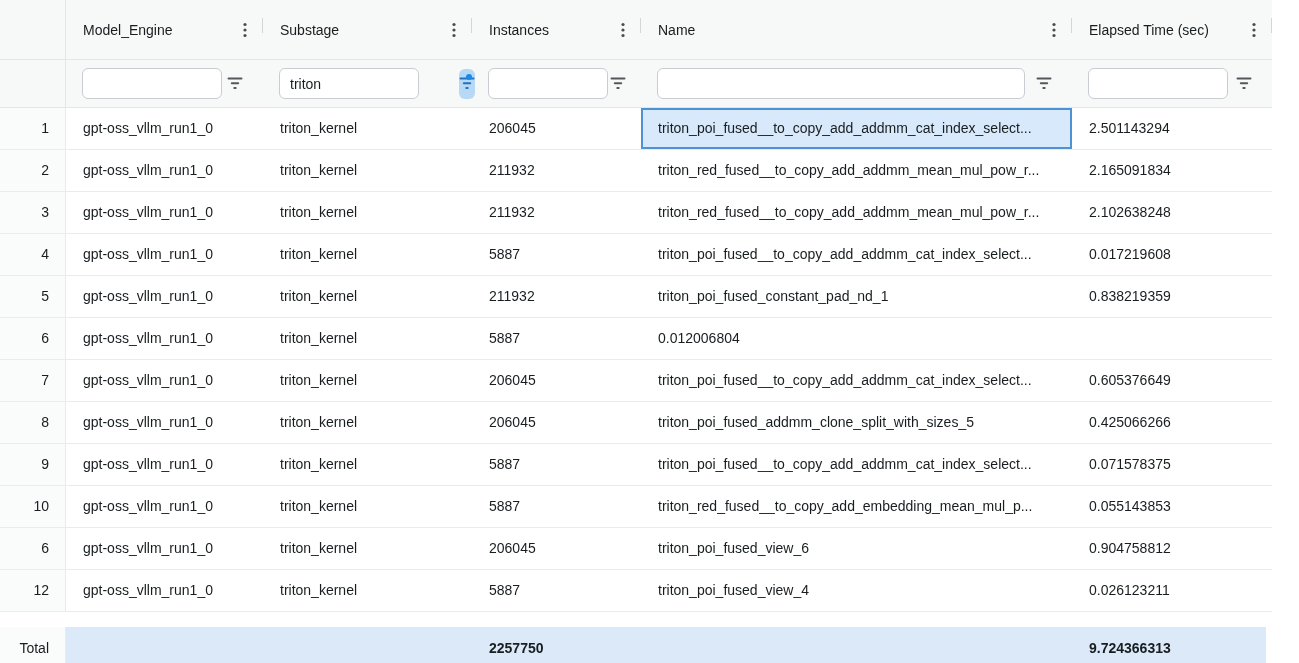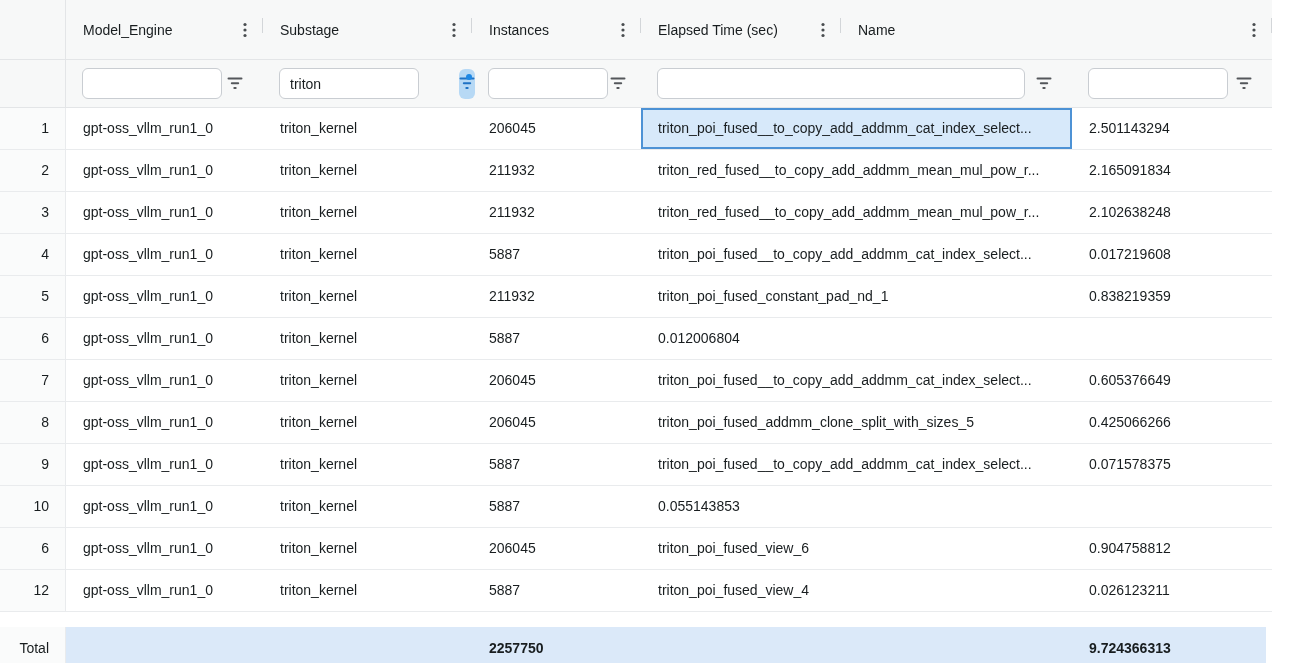--- a/index.html
+++ b/index.html
@@ -93,32 +93,32 @@
       <div class="hcell c2">
     <span class="hlabel">Instances</span>
     <span class="hmenu">
           <svg width="4" height="16" viewBox="0 0 4 16">
     <circle cx="2" cy="2.5" r="1.6" fill="#494d50"></circle>
     <circle cx="2" cy="8" r="1.6" fill="#494d50"></circle>
     <circle cx="2" cy="13.5" r="1.6" fill="#494d50"></circle>
   </svg>
         </span>
   </div>
+      <div class="hcell c3">
+    <span class="hlabel">Name</span>
+    <span class="hmenu">
+          <svg width="4" height="16" viewBox="0 0 4 16">
+    <circle cx="2" cy="2.5" r="1.6" fill="#494d50"></circle>
+    <circle cx="2" cy="8" r="1.6" fill="#494d50"></circle>
+    <circle cx="2" cy="13.5" r="1.6" fill="#494d50"></circle>
+  </svg>
+        </span>
+  </div>
       <div class="hcell c4">
     <span class="hlabel">Elapsed Time (sec)</span>
-    <span class="hmenu">
-          <svg width="4" height="16" viewBox="0 0 4 16">
-    <circle cx="2" cy="2.5" r="1.6" fill="#494d50"></circle>
-    <circle cx="2" cy="8" r="1.6" fill="#494d50"></circle>
-    <circle cx="2" cy="13.5" r="1.6" fill="#494d50"></circle>
-  </svg>
-        </span>
-  </div>
-      <div class="hcell c3">
-    <span class="hlabel">Name</span>
     <span class="hmenu">
           <svg width="4" height="16" viewBox="0 0 4 16">
     <circle cx="2" cy="2.5" r="1.6" fill="#494d50"></circle>
     <circle cx="2" cy="8" r="1.6" fill="#494d50"></circle>
     <circle cx="2" cy="13.5" r="1.6" fill="#494d50"></circle>
   </svg>
         </span>
   </div>
     </div>
   <div class="frow">
@@ -245,20 +245,21 @@
         <div class="dcell c1">triton_kernel</div>
         <div class="dcell c2">5887</div>
         <div class="dcell c3">triton_poi_fused__to_copy_add_addmm_cat_index_select...</div>
         <div class="dcell c4">0.071578375</div>
       </div>
       <div class="drow">
     <div class="rnum">10</div>
   <div class="dcell c0">gpt-oss_vllm_run1_0</div>
         <div class="dcell c1">triton_kernel</div>
         <div class="dcell c2">5887</div>
+        <div class="dcell c3">triton_red_fused__to_copy_add_embedding_mean_mul_p...</div>
         <div class="dcell c4">0.055143853</div>
       </div>
       <div class="drow">
     <div class="rnum">6</div>
   <div class="dcell c0">gpt-oss_vllm_run1_0</div>
         <div class="dcell c1">triton_kernel</div>
         <div class="dcell c2">206045</div>
         <div class="dcell c3">triton_poi_fused_view_6</div>
         <div class="dcell c4">0.904758812</div>
       </div>

